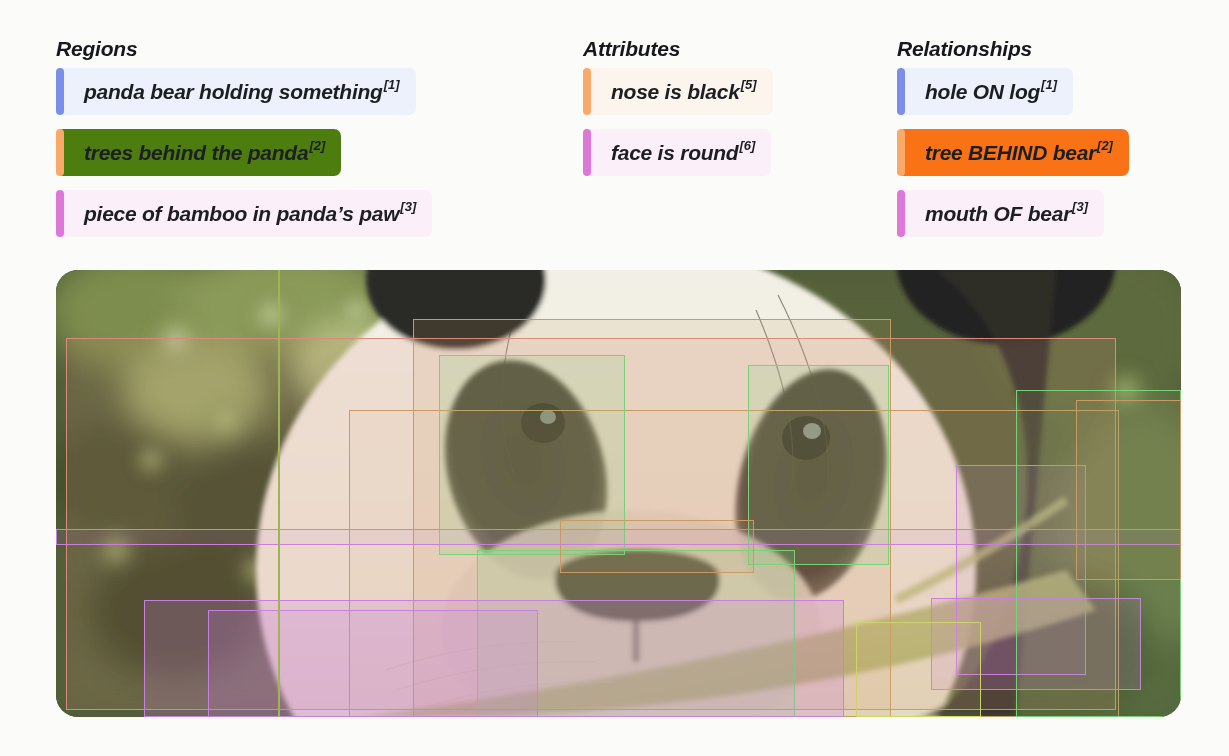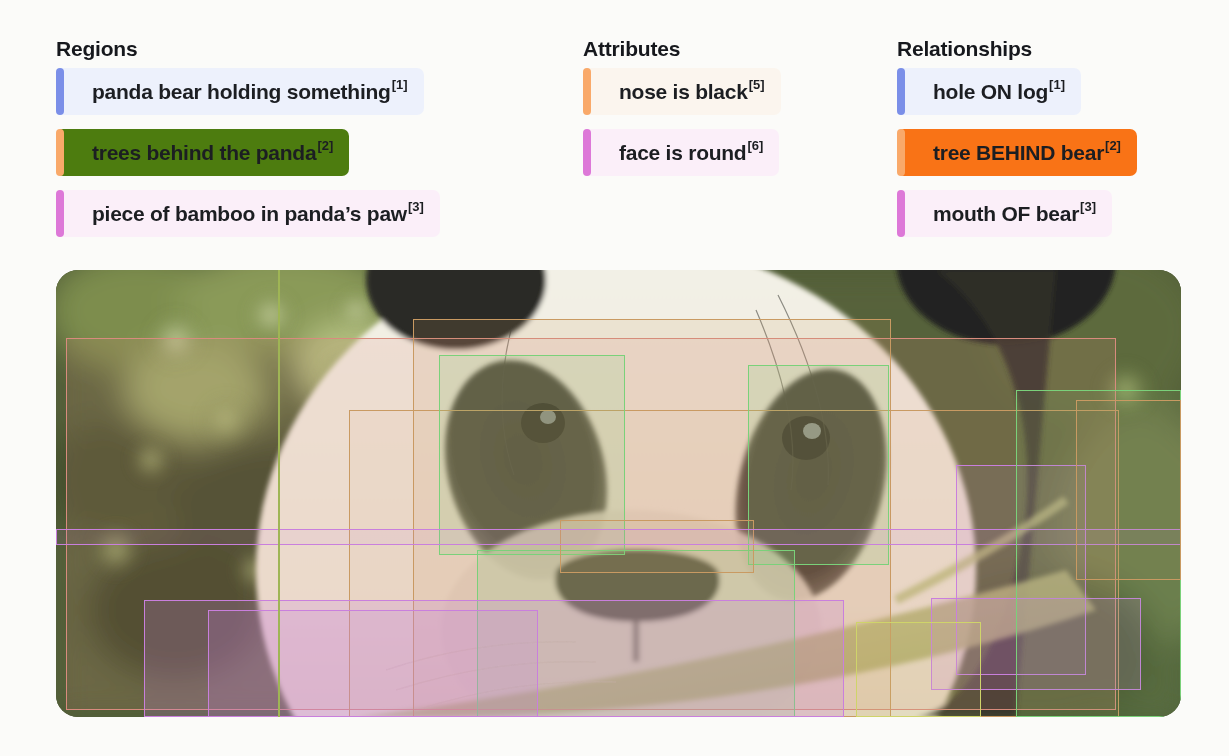--- a/index.html
+++ b/index.html
@@ -3,21 +3,21 @@
 <meta charset="utf-8">
 <style>
   * { box-sizing: border-box; }
   html, body {
     margin: 0; padding: 0;
     width: 1229px; height: 756px;
     background: #fbfbf9;
     font-family: "Liberation Sans", sans-serif;
     overflow: hidden;
   }
-  #root { position: relative; width: 1229px; height: 740px; }
+  #root { position: relative; width: 1229px; height: 740px; font-style: italic; }
 
   
   .columns {
     position: absolute;
     left: 0; top: 0; width: 1229px;
     display: block;
   }
   .col { position: absolute; top: 36px; }
   .col-regions       { left: 56px;  }
   .col-attributes    { left: 575px; margin-left: 8px; }
@@ -33,21 +33,21 @@
     white-space: nowrap;
   }
 
   .chip {
     position: relative;
     display: inline-flex;
     align-items: center;
     height: 47px;
     margin-bottom: 14px;
     border-radius: 7px;
-    padding: 0 16px 0 36px;
+    padding: 0 16px 0 28px;
     white-space: nowrap;
     overflow: visible;
   }
   .chip .bar {
     position: absolute;
     left: 0; top: 0;
     width: 8px; height: 47px;
     border-radius: 4px;
   }
   .chip .txt {

